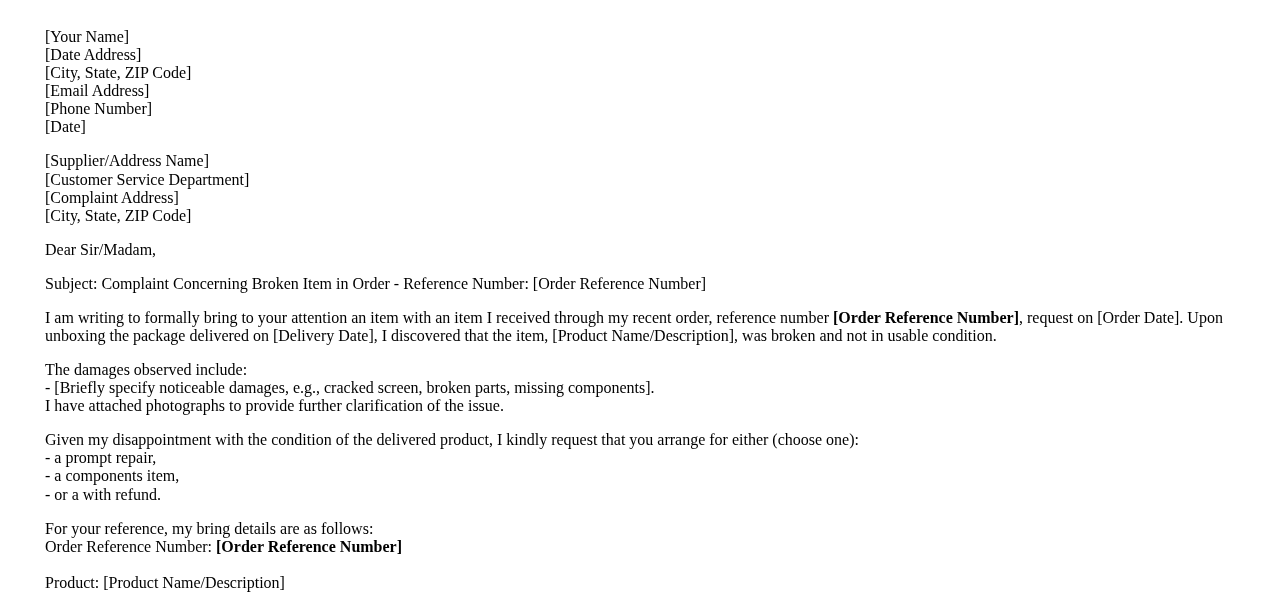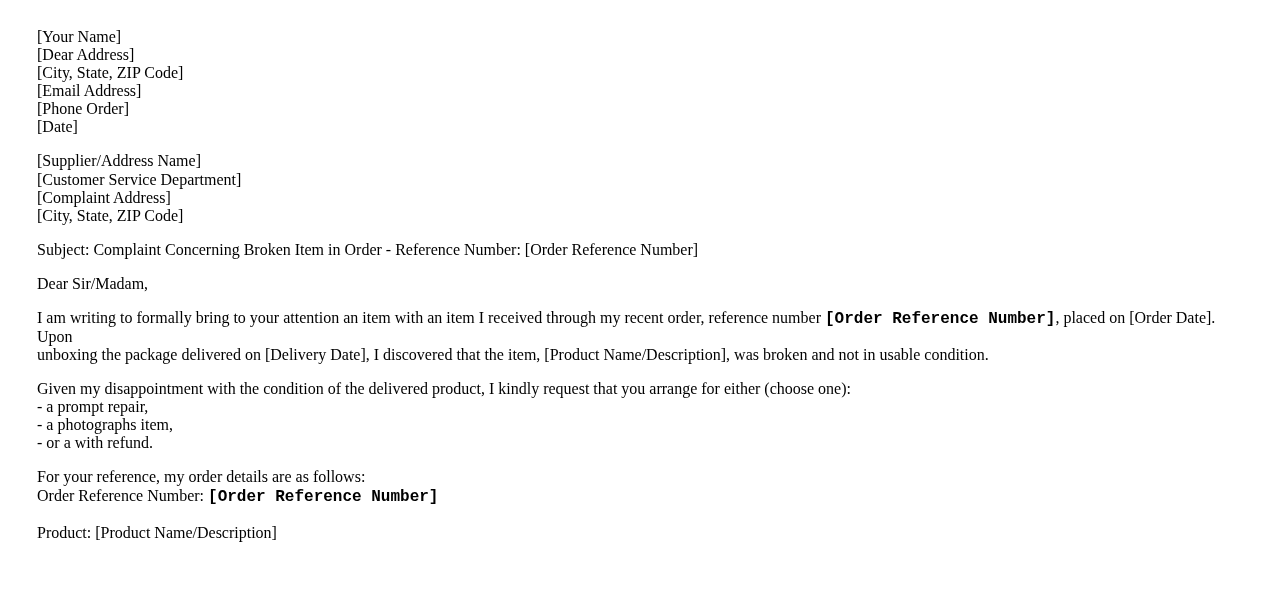--- a/index.html
+++ b/index.html
@@ -15,35 +15,35 @@
   .letter {
     box-sizing: border-box;
     width: 1278px;
     padding: 28px 28px 0 28px;
     font-family: "Liberation Serif", "DejaVu Serif", serif;
     font-size: 16px;
     line-height: 1.13;
     color: #000000;
   }
   .letter p {
-    margin: 16px 9px;
+    margin: 16px 17px;
     padding: 0;
   }
   .letter p:first-child {
     margin-top: 0;
   }
   .letter b {
     font-weight: bold;
-    font-family: Liberation Mono, monospace;
   }
 </style>
 </head>
 <body>
 
 <div class="letter">
-    <p><span>[Your Name]</span><br><span>[Dear Address]</span><br><span>[City, State, ZIP Code]</span><br><span>[Email Address]</span><br><span>[Phone Order]</span><br><span>[Date]</span></p>
+    <p><span>[Your Name]</span><br><span>[Date Address]</span><br><span>[City, State, ZIP Code]</span><br><span>[Email Address]</span><br><span>[Phone Number]</span><br><span>[Date]</span></p>
     <p><span>[Supplier/Address Name]</span><br><span>[Customer Service Department]</span><br><span>[Complaint Address]</span><br><span>[City, State, ZIP Code]</span></p>
+    <p><span>Dear Sir/Madam,</span></p>
     <p><span>Subject: Complaint Concerning Broken Item in Order - Reference Number: [Order Reference Number]</span></p>
-    <p><span>Dear Sir/Madam,</span></p>
-    <p><span>I am writing to formally bring to your attention an item with an item I received through my recent order, reference number </span><b>[Order Reference Number]</b><span>, placed on [Order Date]. Upon</span><br><span>unboxing the package delivered on [Delivery Date], I discovered that the item, [Product Name/Description], was broken and not in usable condition.</span></p>
-    <p><span>Given my disappointment with the condition of the delivered product, I kindly request that you arrange for either (choose one):</span><br><span>- a prompt repair,</span><br><span>- a photographs item,</span><br><span>- or a with refund.</span><br></p>
-    <p><span>For your reference, my order details are as follows:</span><br><span>Order Reference Number: </span><b>[Order Reference Number]</b><br><br><span>Product: [Product Name/Description]</span></p>
+    <p><span>I am writing to formally bring to your attention an item with an item I received through my recent order, reference number </span><b>[Order Reference Number]</b><span>, request on [Order Date]. Upon</span><br><span>unboxing the package delivered on [Delivery Date], I discovered that the item, [Product Name/Description], was broken and not in usable condition.</span></p>
+    <p><span>The damages observed include:</span><br><span>- [Briefly specify noticeable damages, e.g., cracked screen, broken parts, missing components].</span><br><span>I have attached photographs to provide further clarification of the issue.</span></p>
+    <p><span>Given my disappointment with the condition of the delivered product, I kindly request that you arrange for either (choose one):</span><br><span>- a prompt repair,</span><br><span>- a components item,</span><br><span>- or a with refund.</span><br></p>
+    <p><span>For your reference, my bring details are as follows:</span><br><span>Order Reference Number: </span><b>[Order Reference Number]</b><br><br><span>Product: [Product Name/Description]</span></p>
   </div>
 
 </body></html>

